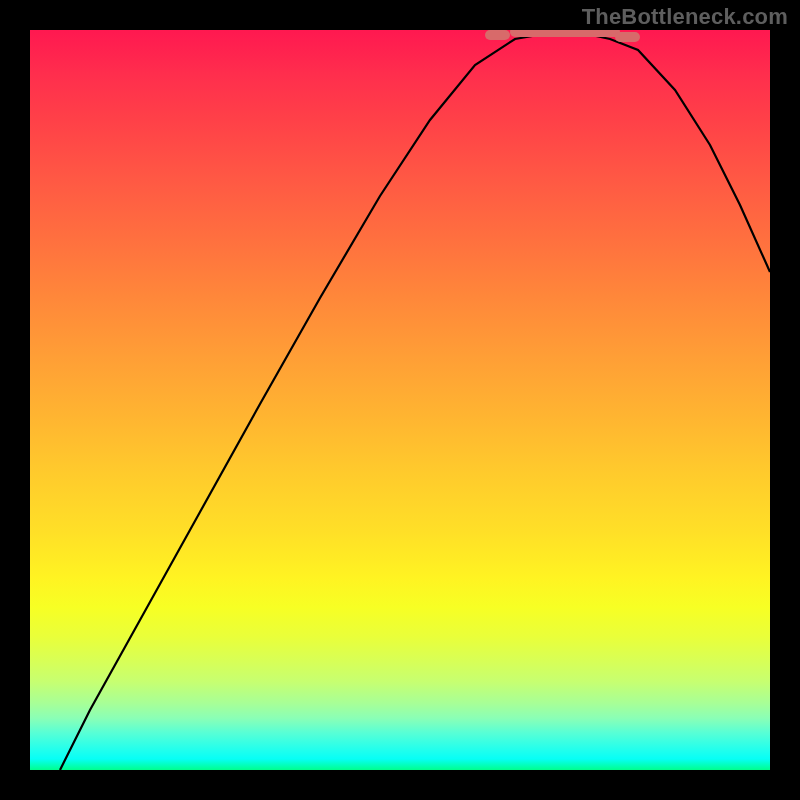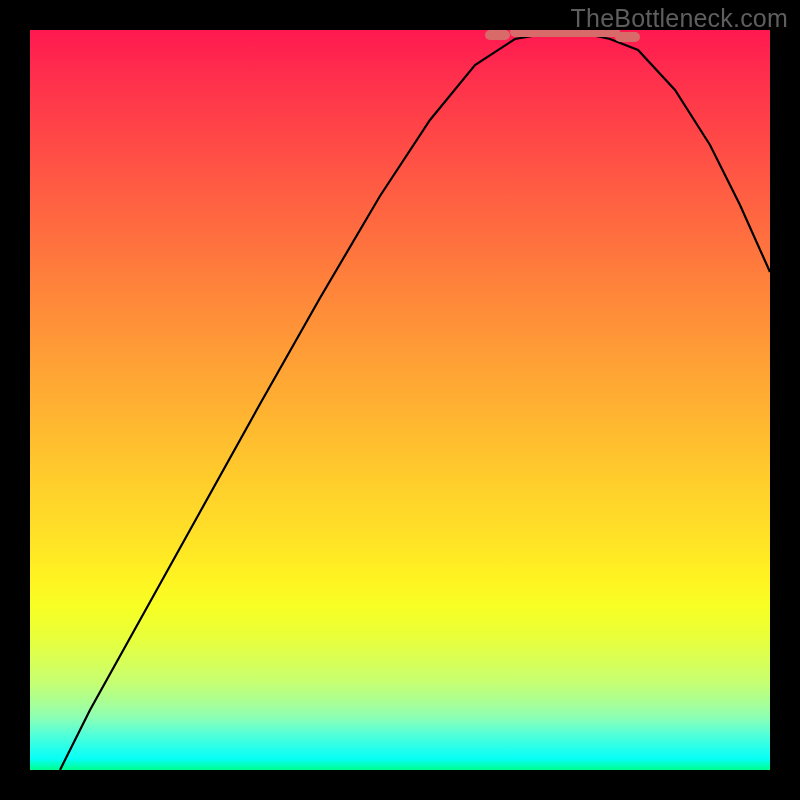--- a/index.html
+++ b/index.html
@@ -8,22 +8,22 @@
     height: 800px;
     background: #000;
     position: relative;
     font-family: Arial, sans-serif;
   }
   .watermark {
     position: absolute;
     top: 4px;
     right: 12px;
     color: #5e5e5e;
-    font-size: 25px;
-    font-weight: 400;
+    font-size: 22px;
+    font-weight: 700;
     z-index: 10;
     letter-spacing: 0.2px;
   }
   .plot-area {
     position: absolute;
     left: 30px;
     top: 30px;
     width: 740px;
     height: 740px;
     overflow: hidden;

